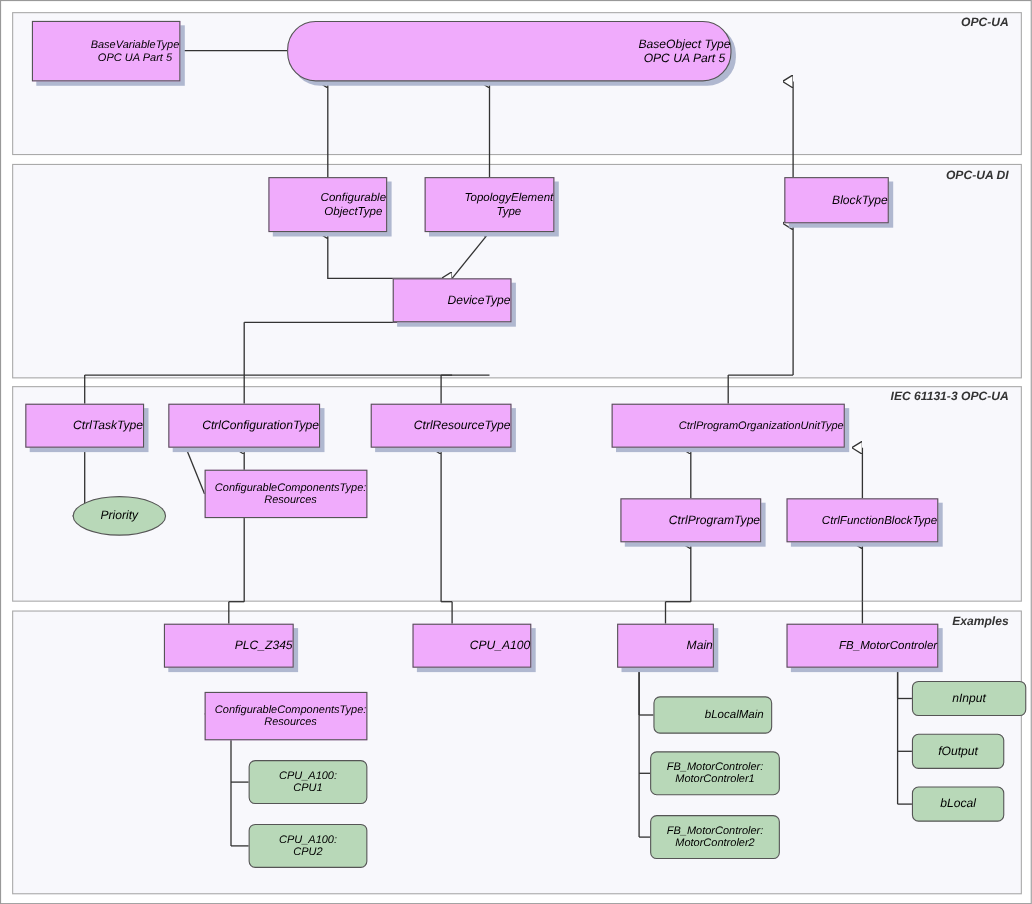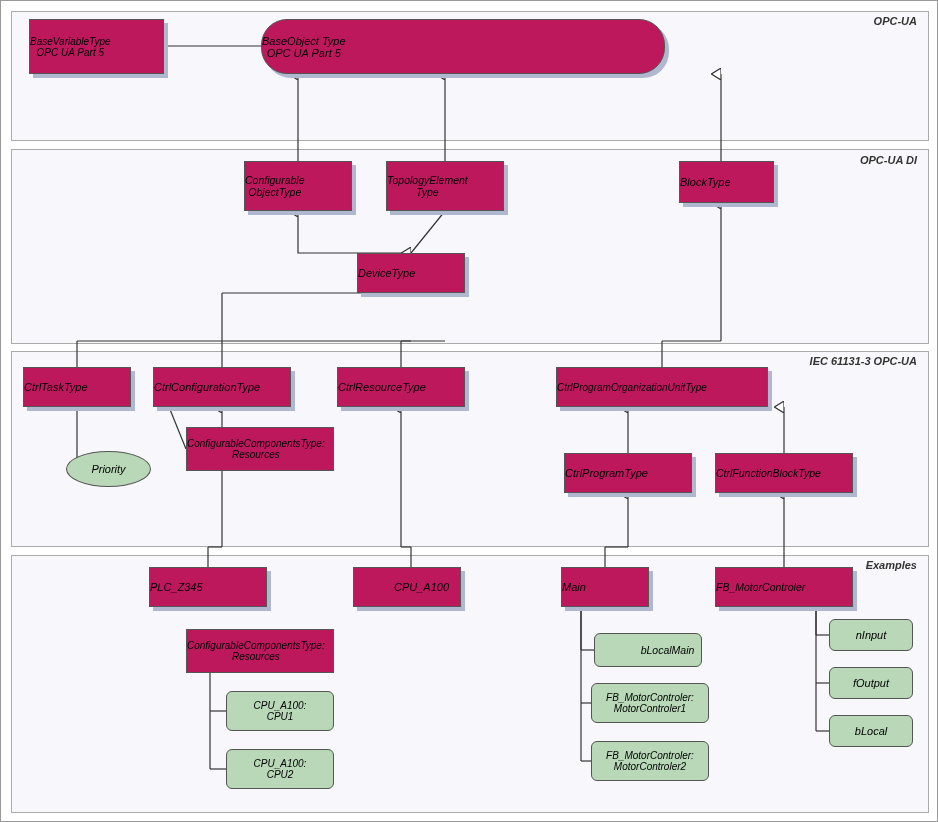--- a/index.html
+++ b/index.html
@@ -27,27 +27,27 @@
     .section-label {
       position: absolute;
       font-size: 11px;
       font-style: italic;
       color: #333;
       font-weight: bold;
     }
     
     .uml-box {
       position: absolute;
-      background: #be185d;
+      background: #f0abfc;
       border: 1px solid #555;
       font-style: italic;
       text-align: center;
       display: flex;
       align-items: center;
-      justify-content: flex-start;
+      justify-content: flex-end;
       font-size: 11px;
       z-index: 10;
     }
     .uml-box.shadow {
       box-shadow: 4px 4px 0 #b0b8d0;
     }
     
     .uml-oval {
       position: absolute;
       background: #b8d8b8;
@@ -121,21 +121,21 @@
   <div class="uml-box shadow" style="left:243px;top:160px;width:108px;height:50px;font-size:10.5px;">
     <span style="white-space:pre-line;text-align:center;font-style:italic;">Configurable
 ObjectType</span>
   </div>
 
   <div class="uml-box shadow" style="left:385px;top:160px;width:118px;height:50px;font-size:10.5px;">
     <span style="white-space:pre-line;text-align:center;font-style:italic;">TopologyElement
 Type</span>
   </div>
 
-  <div class="uml-box shadow" style="left:678px;top:160px;width:95px;height:42px;">
+  <div class="uml-box shadow" style="left:712px;top:160px;width:95px;height:42px;">
     <span style="font-style:italic;">BlockType</span>
   </div>
 
   <div class="uml-box shadow" style="left:356px;top:252px;width:108px;height:40px;">
     <span style="font-style:italic;">DeviceType</span>
   </div>
 
   <div class="uml-box shadow" style="left:22px;top:366px;width:108px;height:40px;">
     <span style="font-style:italic;">CtrlTaskType</span>
   </div>
@@ -162,21 +162,21 @@
 
   <div class="uml-box" style="left:185px;top:426px;width:148px;height:44px;font-size:10px;">
     <span style="white-space:pre-line;text-align:center;font-style:italic;">ConfigurableComponentsType:
 Resources</span>
   </div>
 
   <div class="uml-box shadow" style="left:148px;top:566px;width:118px;height:40px;">
     <span style="font-style:italic;">PLC_Z345</span>
   </div>
 
-  <div class="uml-box shadow" style="left:352px;top:566px;width:108px;height:40px;padding-left:40px;">
+  <div class="uml-box shadow" style="left:374px;top:566px;width:108px;height:40px;padding-left:40px;">
     <span style="font-style:italic;">CPU_A100</span>
   </div>
 
   <div class="uml-box shadow" style="left:560px;top:566px;width:88px;height:40px;">
     <span style="font-style:italic;">Main</span>
   </div>
 
   <div class="uml-box shadow" style="left:714px;top:566px;width:138px;height:40px;font-size:10.5px;">
     <span style="">FB_MotorControler</span>
   </div>
@@ -204,21 +204,21 @@
   </div>
   <div class="uml-rounded" style="left:590px;top:682px;width:118px;height:40px;font-size:10px;">
     <span style="white-space:pre-line;text-align:center;font-style:italic;">FB_MotorControler:
 MotorControler1</span>
   </div>
   <div class="uml-rounded" style="left:590px;top:740px;width:118px;height:40px;font-size:10px;">
     <span style="white-space:pre-line;text-align:center;font-style:italic;">FB_MotorControler:
 MotorControler2</span>
   </div>
 
-  <div class="uml-rounded" style="left:828px;top:618px;width:84px;height:32px;">
+  <div class="uml-rounded" style="left:828px;top:618px;width:104px;height:32px;">
     <span style="font-style:italic;">nInput</span>
   </div>
   <div class="uml-rounded" style="left:828px;top:666px;width:84px;height:32px;">
     <span style="font-style:italic;">fOutput</span>
   </div>
   <div class="uml-rounded" style="left:828px;top:714px;width:84px;height:32px;">
     <span style="font-style:italic;">bLocal</span>
   </div>
 
   <svg class="connections">

